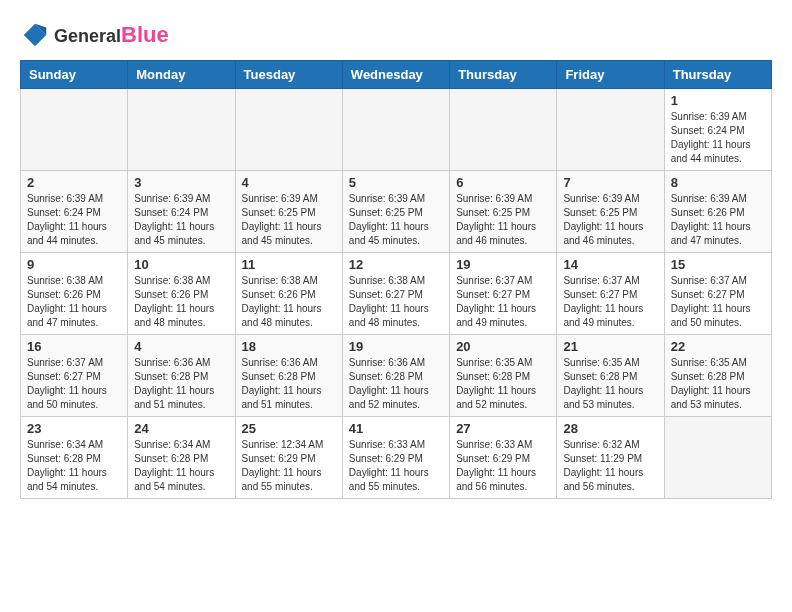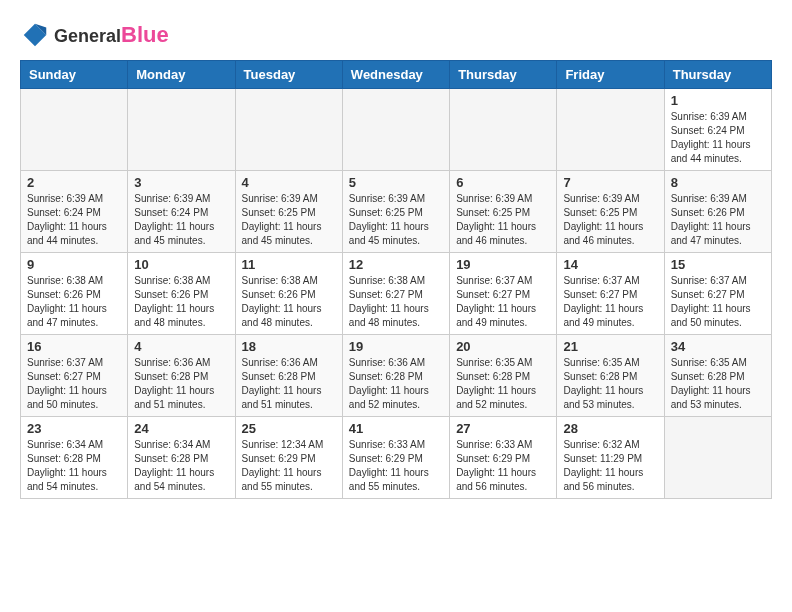--- a/index.html
+++ b/index.html
@@ -251,21 +251,21 @@
 Sunset: 6:28 PM
 Daylight: 11 hours and 52 minutes.</div>
         </td>
         <td>
           <span class="day-number">21</span>
           <div class="day-info">Sunrise: 6:35 AM
 Sunset: 6:28 PM
 Daylight: 11 hours and 53 minutes.</div>
         </td>
         <td>
-          <span class="day-number">34</span>
+          <span class="day-number">22</span>
           <div class="day-info">Sunrise: 6:35 AM
 Sunset: 6:28 PM
 Daylight: 11 hours and 53 minutes.</div>
         </td>
       </tr>
       <tr>
         <td>
           <span class="day-number">23</span>
           <div class="day-info">Sunrise: 6:34 AM
 Sunset: 6:28 PM

